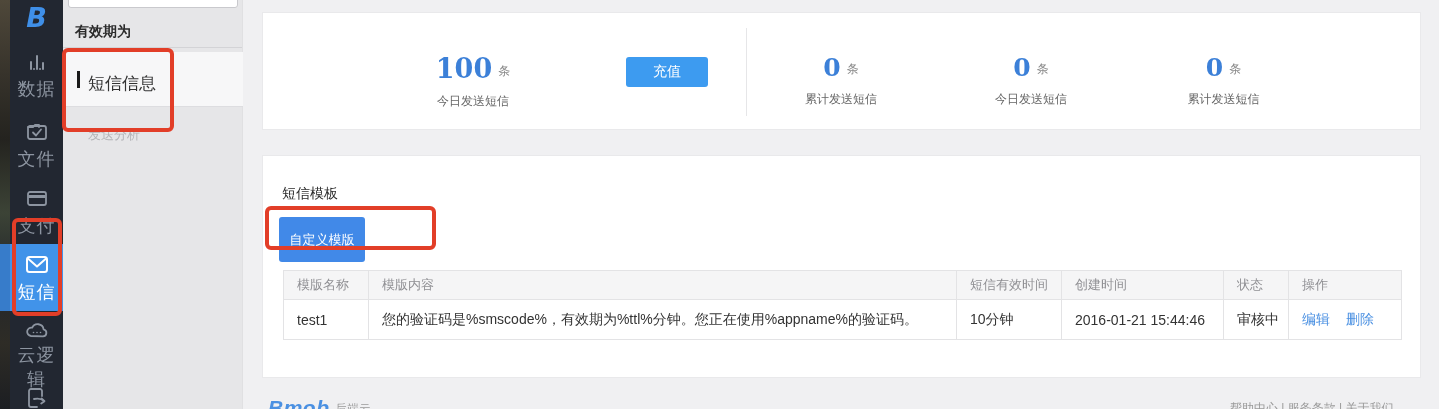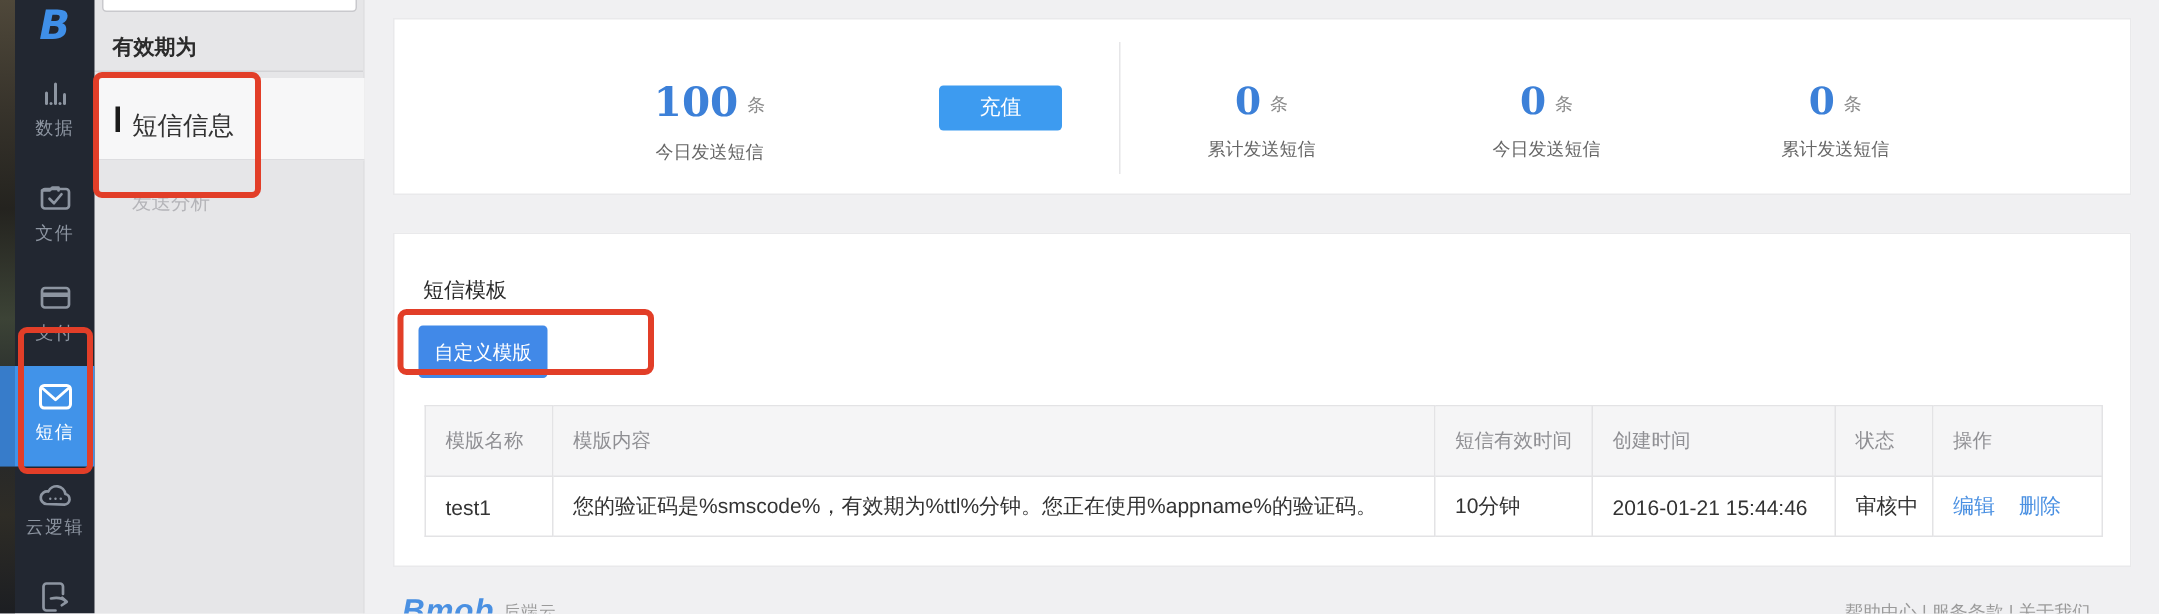--- a/index.html
+++ b/index.html
@@ -12,21 +12,21 @@
   }
 
   
   .sidebar{position:absolute;left:0;top:0;width:63px;height:409px;background:#222731;z-index:2;}
   .photo-strip{position:absolute;left:0;top:0;width:10px;height:409px;
     background:linear-gradient(180deg,#4f483a 0%,#37332b 18%,#24231f 34%,#3c4336 52%,#23262a 68%,#2e2c26 84%,#1c1e22 100%);}
   .side-logo{position:absolute;left:10px;top:2px;width:53px;height:32px;text-align:center;
     font-family:"DejaVu Sans",sans-serif;font-weight:bold;font-style:italic;font-size:27px;color:#3f8fe8;line-height:32px;}
   .nav-item{position:absolute;left:10px;width:53px;text-align:center;}
   .nav-item .ic{display:block;margin:0 auto;}
-  .nav-label{display:block;margin-top:3px;font-size:12px;color:#8d95a1;letter-spacing:1px;}
+  .nav-label{display:block;margin-top:3px;font-size:18px;color:#8d95a1;letter-spacing:1px;}
   .nav-data{top:52px;} .nav-file{top:120px;} .nav-pay{top:187px;} .nav-cloud{top:320px;} .nav-push{top:386px;}
   .nav-active-block{position:absolute;left:0;top:244px;width:63px;height:67px;background:#4193e9;}
   .nav-active-block::before{content:"";position:absolute;left:0;top:0;width:10px;height:100%;background:rgba(10,20,60,.18);}
   .nav-active-inner{position:absolute;left:10px;top:0;width:53px;text-align:center;padding-top:9px;}
   .nav-active-inner .nav-label{color:#ffffff;}
 
   
   .submenu{position:absolute;left:63px;top:0;width:180px;height:409px;background:#e6e6e8;border-right:1px solid #e0e0e2;z-index:1;}
   .app-box{position:absolute;left:5px;top:-9px;width:170px;height:17px;background:#ffffff;border:1px solid #c9c9cd;border-radius:3px;}
   .submenu-title{position:absolute;left:12px;top:23px;font-size:14px;font-weight:bold;color:#2b2b2b;}
@@ -52,25 +52,25 @@
   .stat-remaining .stat-value{font-size:27px;}
   .stat-sm .stat-value{font-size:25px;}
   .stat-unit{font-family:"Liberation Sans",sans-serif;font-weight:normal;font-size:12px;color:#8a8a8a;margin-left:6px;vertical-align:3px;}
   .stat-label{margin-top:9px;font-size:12px;color:#666;}
   .recharge-btn{position:absolute;left:363px;top:44px;width:82px;height:30px;background:#3d9bf0;color:#fff;
     border:none;border-radius:3px;font-size:14px;font-family:Liberation Serif, serif;cursor:pointer;}
   .stats-divider{position:absolute;left:483px;top:15px;width:1px;height:88px;background:#e6e6e8;}
 
   
   .tpl-title{position:absolute;left:19px;top:29px;font-size:14px;font-weight:normal;color:#2b2b2b;}
-  .tpl-add-btn{position:absolute;left:16px;top:61px;width:86px;height:35px;background:#4189e8;color:#fff;
+  .tpl-add-btn{position:absolute;left:16px;top:61px;width:86px;height:45px;background:#4189e8;color:#fff;
     border:none;border-radius:3px;font-size:13px;font-family:inherit;cursor:pointer;}
   .tpl-table{position:absolute;left:20px;top:114px;width:1118px;border-collapse:collapse;table-layout:fixed;font-size:13px;}
   .tpl-table th,.tpl-table td{border:1px solid #e3e3e5;text-align:left;padding:0 0 0 13px;overflow:hidden;white-space:nowrap;}
-  .tpl-table th{height:47px;background:#f5f5f6;color:#8f8f93;font-weight:normal;font-size:13px;}
+  .tpl-table th{height:29px;background:#f5f5f6;color:#8f8f93;font-weight:normal;font-size:13px;}
   .tpl-table td{height:40px;background:#fff;color:#333;font-size:14px;}
   .op-link{color:#4a90e2;text-decoration:none;margin-right:16px;font-size:14px;}
 
   
   .footer-brand{position:absolute;left:268px;top:396px;font-size:21px;font-weight:bold;font-style:italic;color:#4a90e2;letter-spacing:.5px;}
   .footer-brand-suffix{font-size:11px;font-weight:normal;font-style:normal;color:#9a9a9a;margin-left:6px;vertical-align:3px;letter-spacing:1px;}
   .footer-links{position:absolute;left:1230px;top:400px;width:195px;font-size:12px;color:#9a9a9a;white-space:nowrap;}
 
   
   .anno{position:absolute;border:4px solid #e23e28;border-radius:6px;z-index:10;pointer-events:none;background:transparent;}

